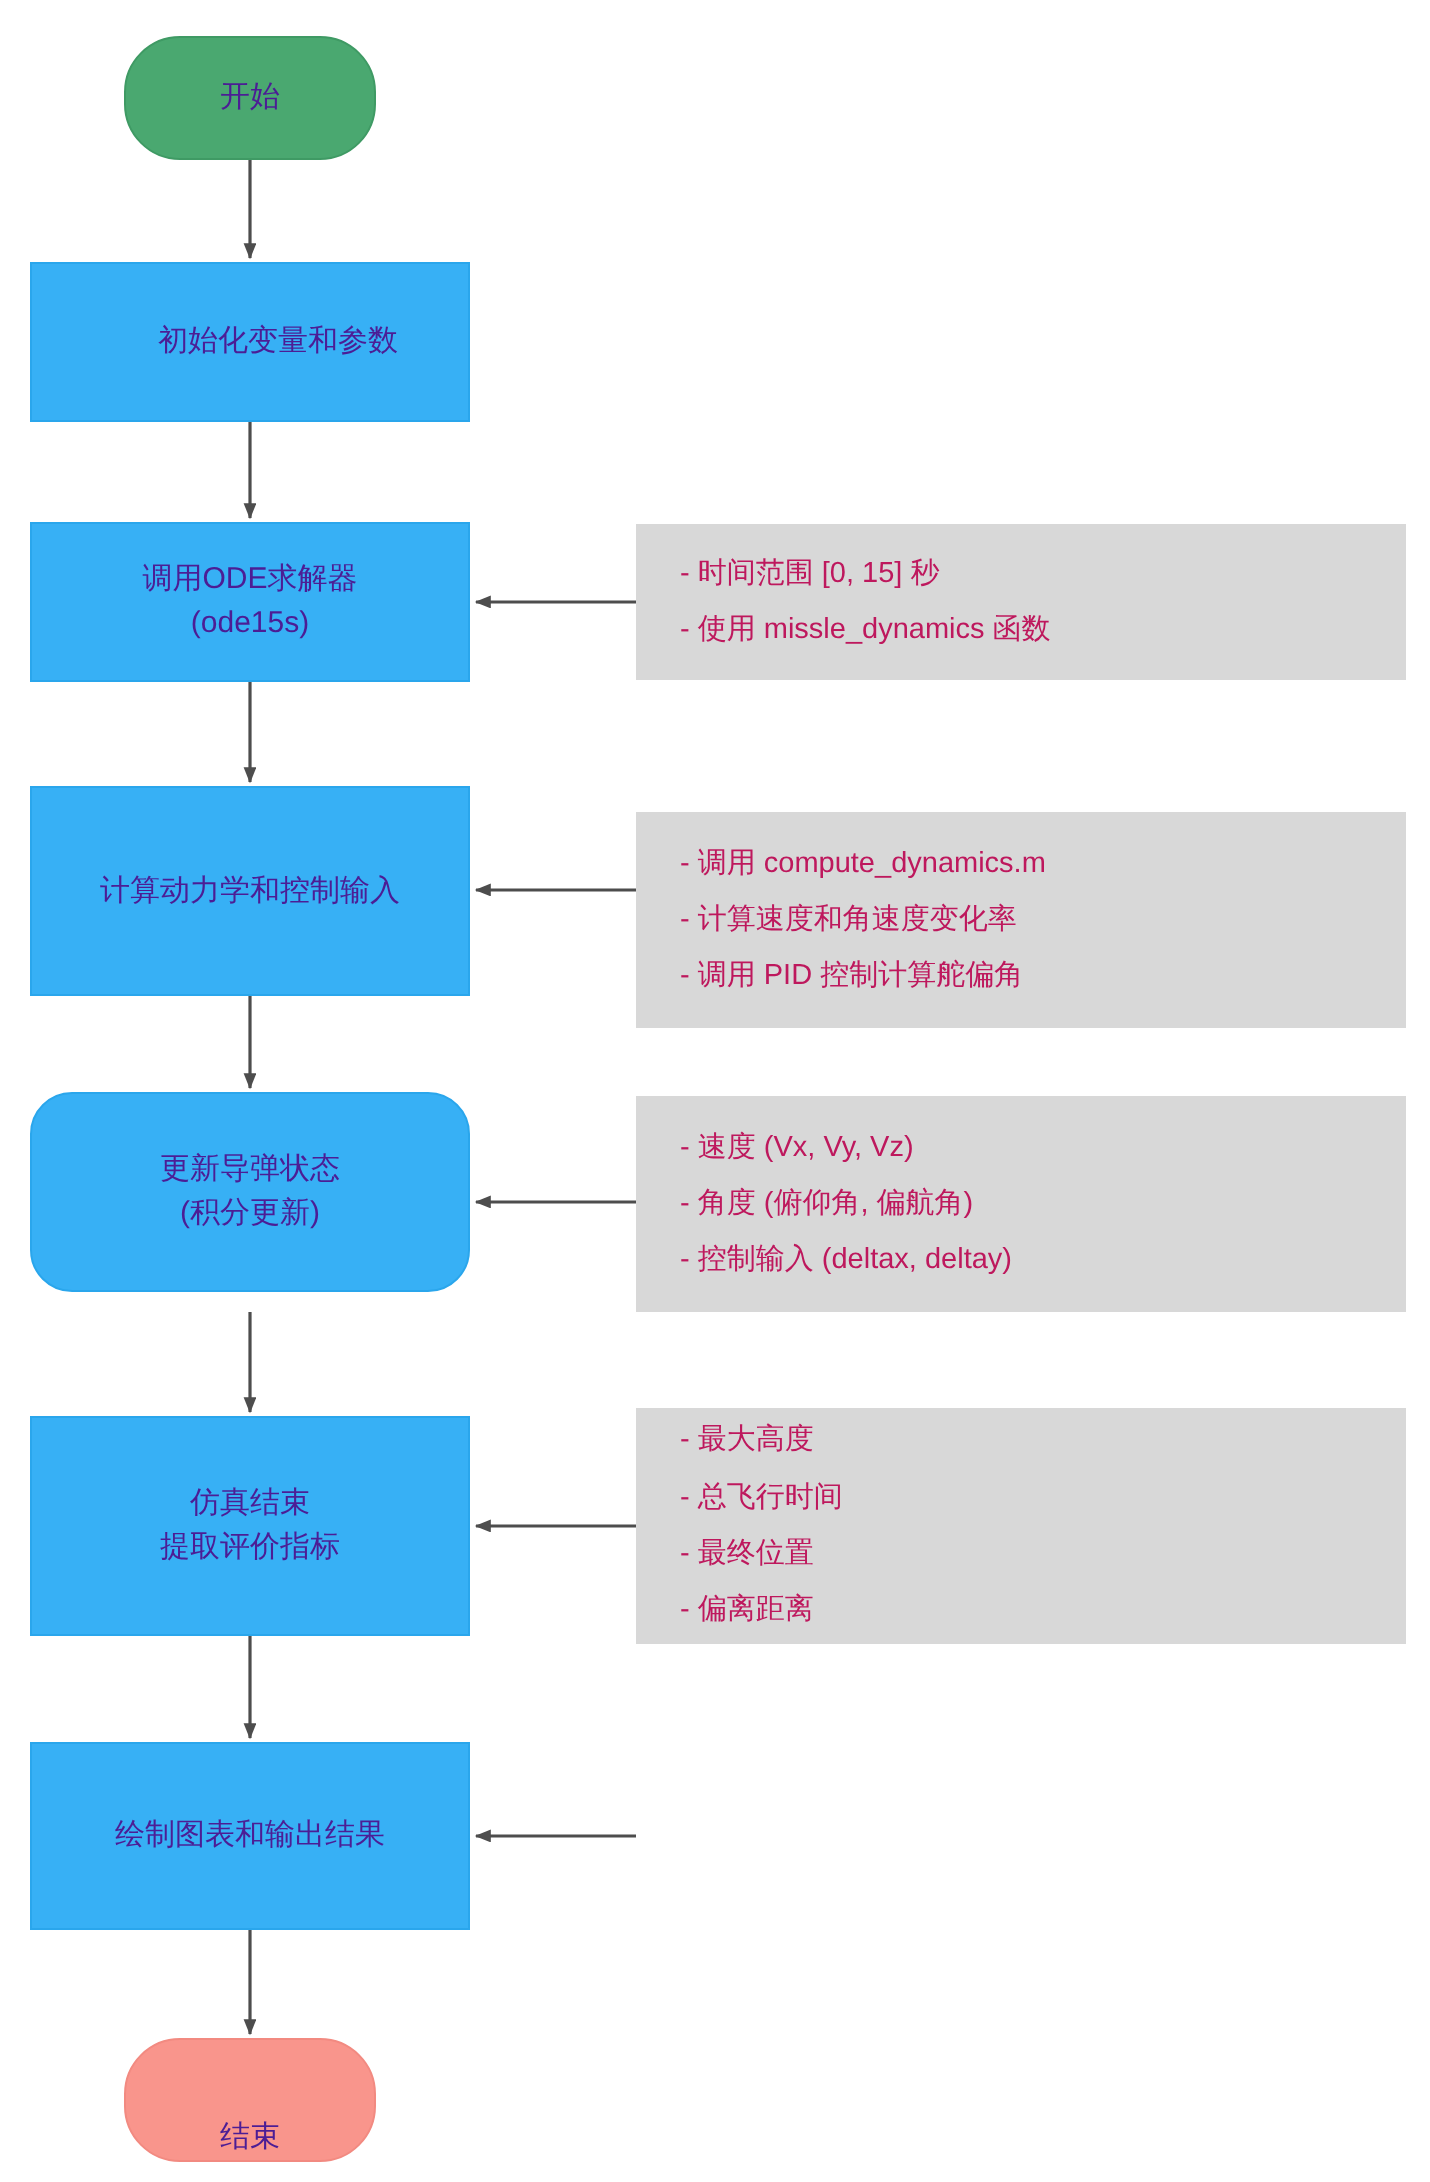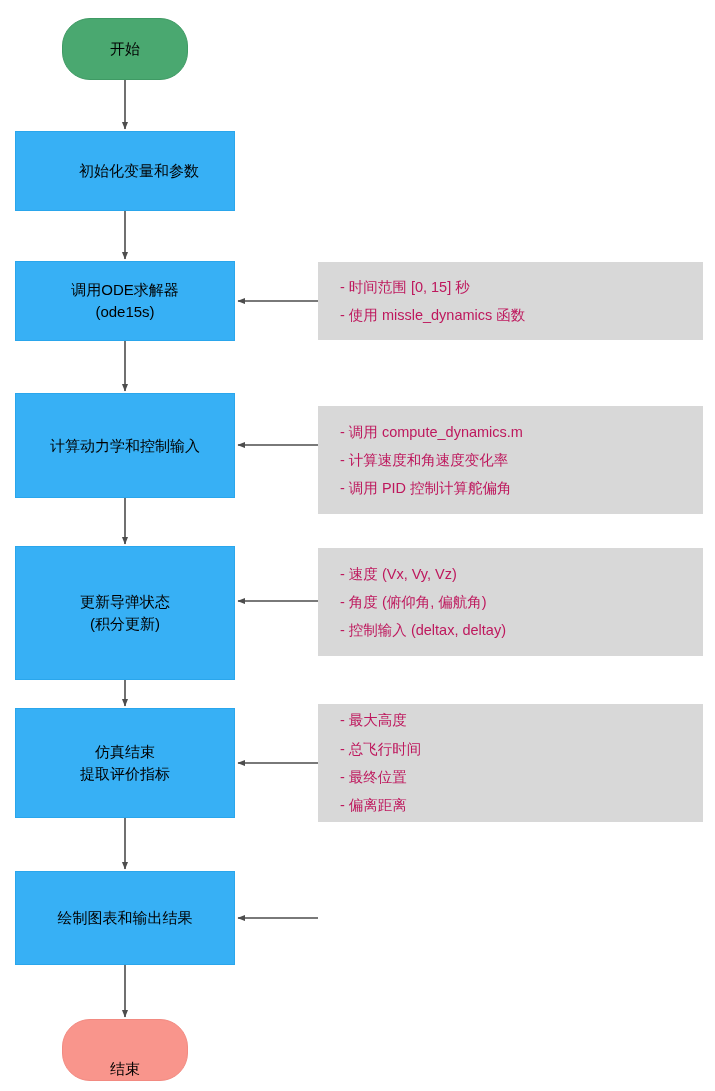--- a/index.html
+++ b/index.html
@@ -26,21 +26,21 @@
     pointer-events: none;
   }
   .node {
     position: absolute;
     box-sizing: border-box;
     display: flex;
     align-items: center;
     justify-content: center;
     text-align: center;
     line-height: 1.45;
-    color: #000000;
+    color: #4c1d95;
   }
   .node-terminal {
     border-radius: 28px;
     font-size: 15px;
   }
   .node-start {
     background: #4aa870;
     border: 1px solid #3f9a64;
   }
   .node-end {
@@ -111,21 +111,21 @@
 
   <div class="node node-process" style="left:15px; top:261px; width:220px; height:80px;">
     <span class="node-text">调用ODE求解器
 (ode15s)</span>
   </div>
 
   <div class="node node-process" style="left:15px; top:393px; width:220px; height:105px;">
     <span class="node-text">计算动力学和控制输入</span>
   </div>
 
-  <div class="node node-process" style="left:15px; top:546px; width:220px; height:134px;">
+  <div class="node node-process" style="left:15px; top:546px; width:220px; height:100px;border-radius:21px;">
     <span class="node-text">更新导弹状态
 (积分更新)</span>
   </div>
 
   <div class="node node-process" style="left:15px; top:708px; width:220px; height:110px;">
     <span class="node-text">仿真结束
 提取评价指标</span>
   </div>
 
   <div class="node node-process" style="left:15px; top:871px; width:220px; height:94px;">

